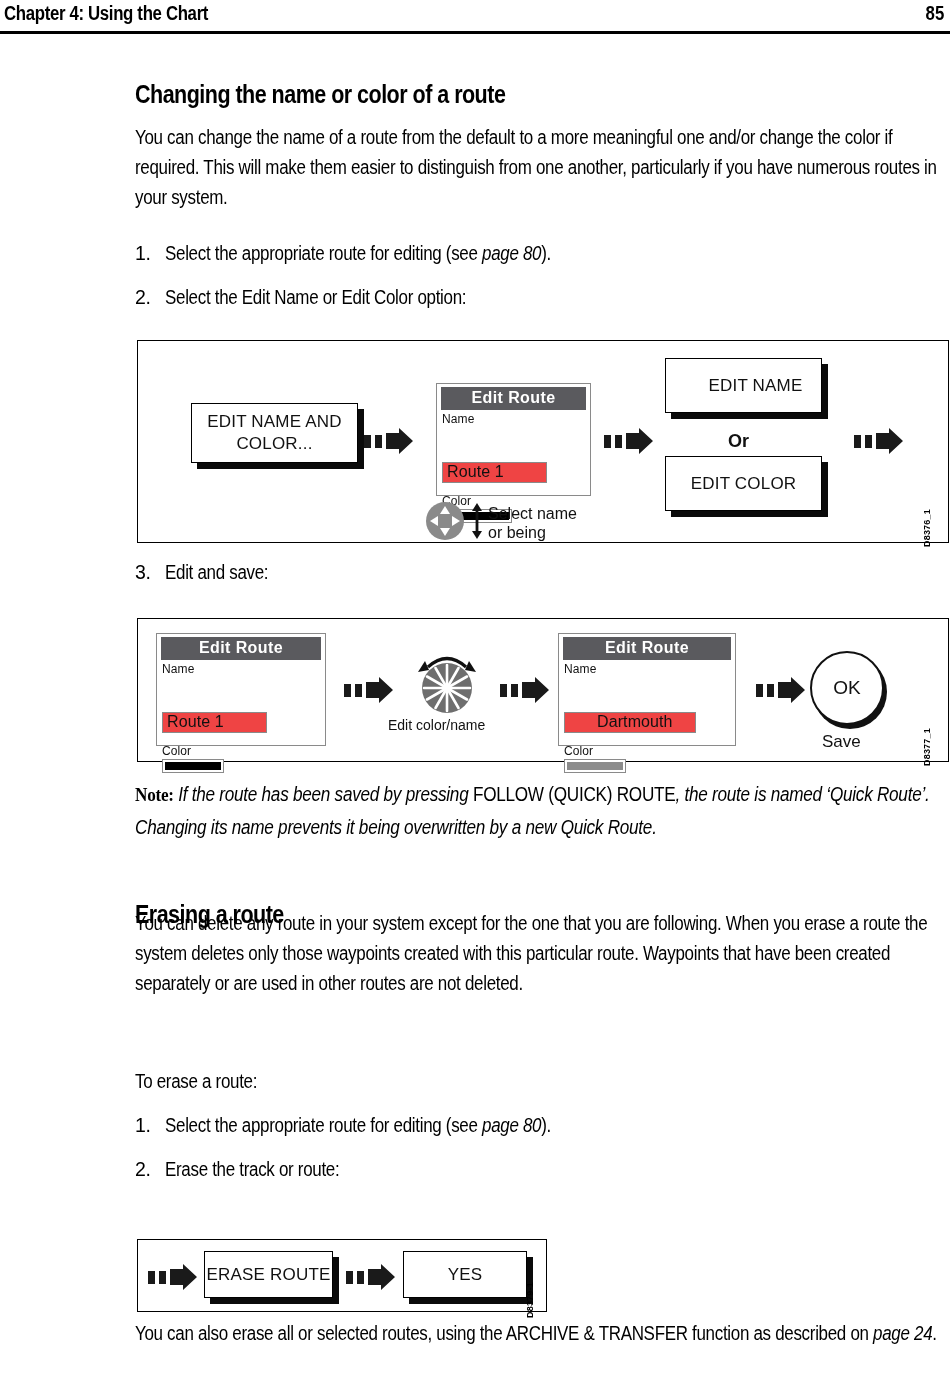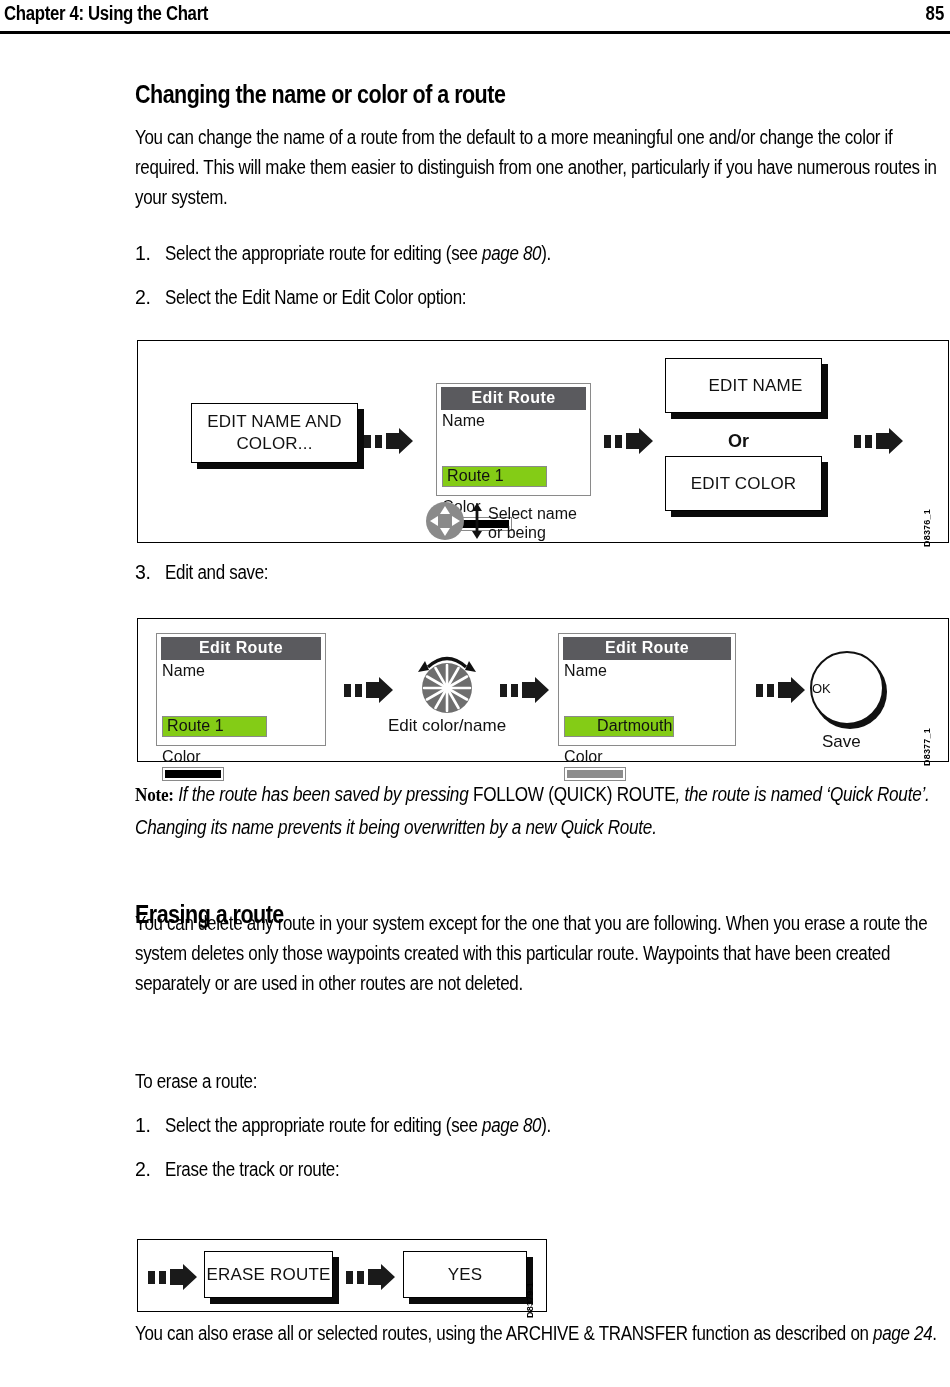--- a/index.html
+++ b/index.html
@@ -159,28 +159,28 @@
     background: #5a5a5e;
     color: #ffffff;
     font-weight: bold;
     font-size: 16px;
     text-align: center;
     letter-spacing: 0.4px;
     padding: 2px 0 3px 0;
     margin: 3px 4px 0 4px;
   }
   .lcd-label {
-    font-size: 16px;
+    font-size: 12px;
     color: #111;
     margin: 2px 0 1px 5px;
     letter-spacing: 0.1px;
   }
   .lcd-field {
     margin-left: 5px;
-    background: #84cc16;
+    background: #ef4444;
     border: 1.4px solid #8a8a8a;
     font-size: 16px;
     color: #111;
     padding: 0px 4px 1px 4px;
     box-sizing: border-box;
     letter-spacing: 0.1px;
     margin-top: 36px;
   }
   .lcd-spacer { height: 9px; }
   .lcd-swatch {
@@ -210,22 +210,22 @@
   
   .okkey {
     position: absolute;
     width: 74px; height: 74px;
     border-radius: 50%;
     border: 2.4px solid #111;
     background: #fff;
     box-shadow: 3px 4px 0 0 #111;
     display: flex;
     align-items: center;
-    justify-content: flex-start;
-    font-size: 13px;
+    justify-content: center;
+    font-size: 19px;
     color: #111;
     box-sizing: border-box;
   }
   .or-label {
     position: absolute;
     font-size: 18px;
     font-weight: bold;
     color: #111;
   }
 </style>
@@ -355,32 +355,32 @@
       <line x1="43" y1="44" x2="31.5" y2="64"></line>
       <line x1="43" y1="44" x2="23" y2="55.5"></line>
       <line x1="43" y1="44" x2="20" y2="44"></line>
       <line x1="43" y1="44" x2="23" y2="32.5"></line>
       <line x1="43" y1="44" x2="31.5" y2="24"></line>
     </g>
     <path d="M24 23 Q43 6 62 23" stroke="#111" stroke-width="3.2" fill="none"></path>
     <path d="M25 26 L14 28 L21 17 Z" fill="#111"></path>
     <path d="M61 26 L72 28 L65 17 Z" fill="#111"></path>
   </svg>
-  <div class="cap-text" style="left:250px; top:97px; font-size:17px;">Edit color/name</div>
+  <div class="cap-text" style="left:250px; top:97px; font-size:14px;">Edit color/name</div>
 
   <svg class="arrow-icon" style="left:362px; top:58px;" width="50" height="26" viewBox="0 0 50 26">
     <rect x="0" y="7" width="7" height="13" fill="#1a1a1a"></rect>
     <rect x="11" y="7" width="7" height="13" fill="#1a1a1a"></rect>
     <path d="M22 5 L35 5 L35 0 L49 13 L35 26 L35 21 L22 21 Z" fill="#1a1a1a"></path>
   </svg>
 
   <div class="lcd" style="left:420px; top:14px; width:178px; height:113px;">
     <div class="lcd-title">Edit Route</div>
     <div class="lcd-label">Name</div>
-    <div class="lcd-field" style="width:110px;padding-left:32px;">Dartmouth</div>
+    <div class="lcd-field" style="width:132px;padding-left:32px;">Dartmouth</div>
     <div class="lcd-spacer"></div>
     <div class="lcd-label">Color</div>
     <div class="lcd-swatch" style="width:62px;">
       <div class="lcd-swatch-bar" style="background:#8c8c8c;"></div>
     </div>
   </div>
 
   <svg class="arrow-icon" style="left:618px; top:58px;" width="50" height="26" viewBox="0 0 50 26">
     <rect x="0" y="7" width="7" height="13" fill="#1a1a1a"></rect>
     <rect x="11" y="7" width="7" height="13" fill="#1a1a1a"></rect>

